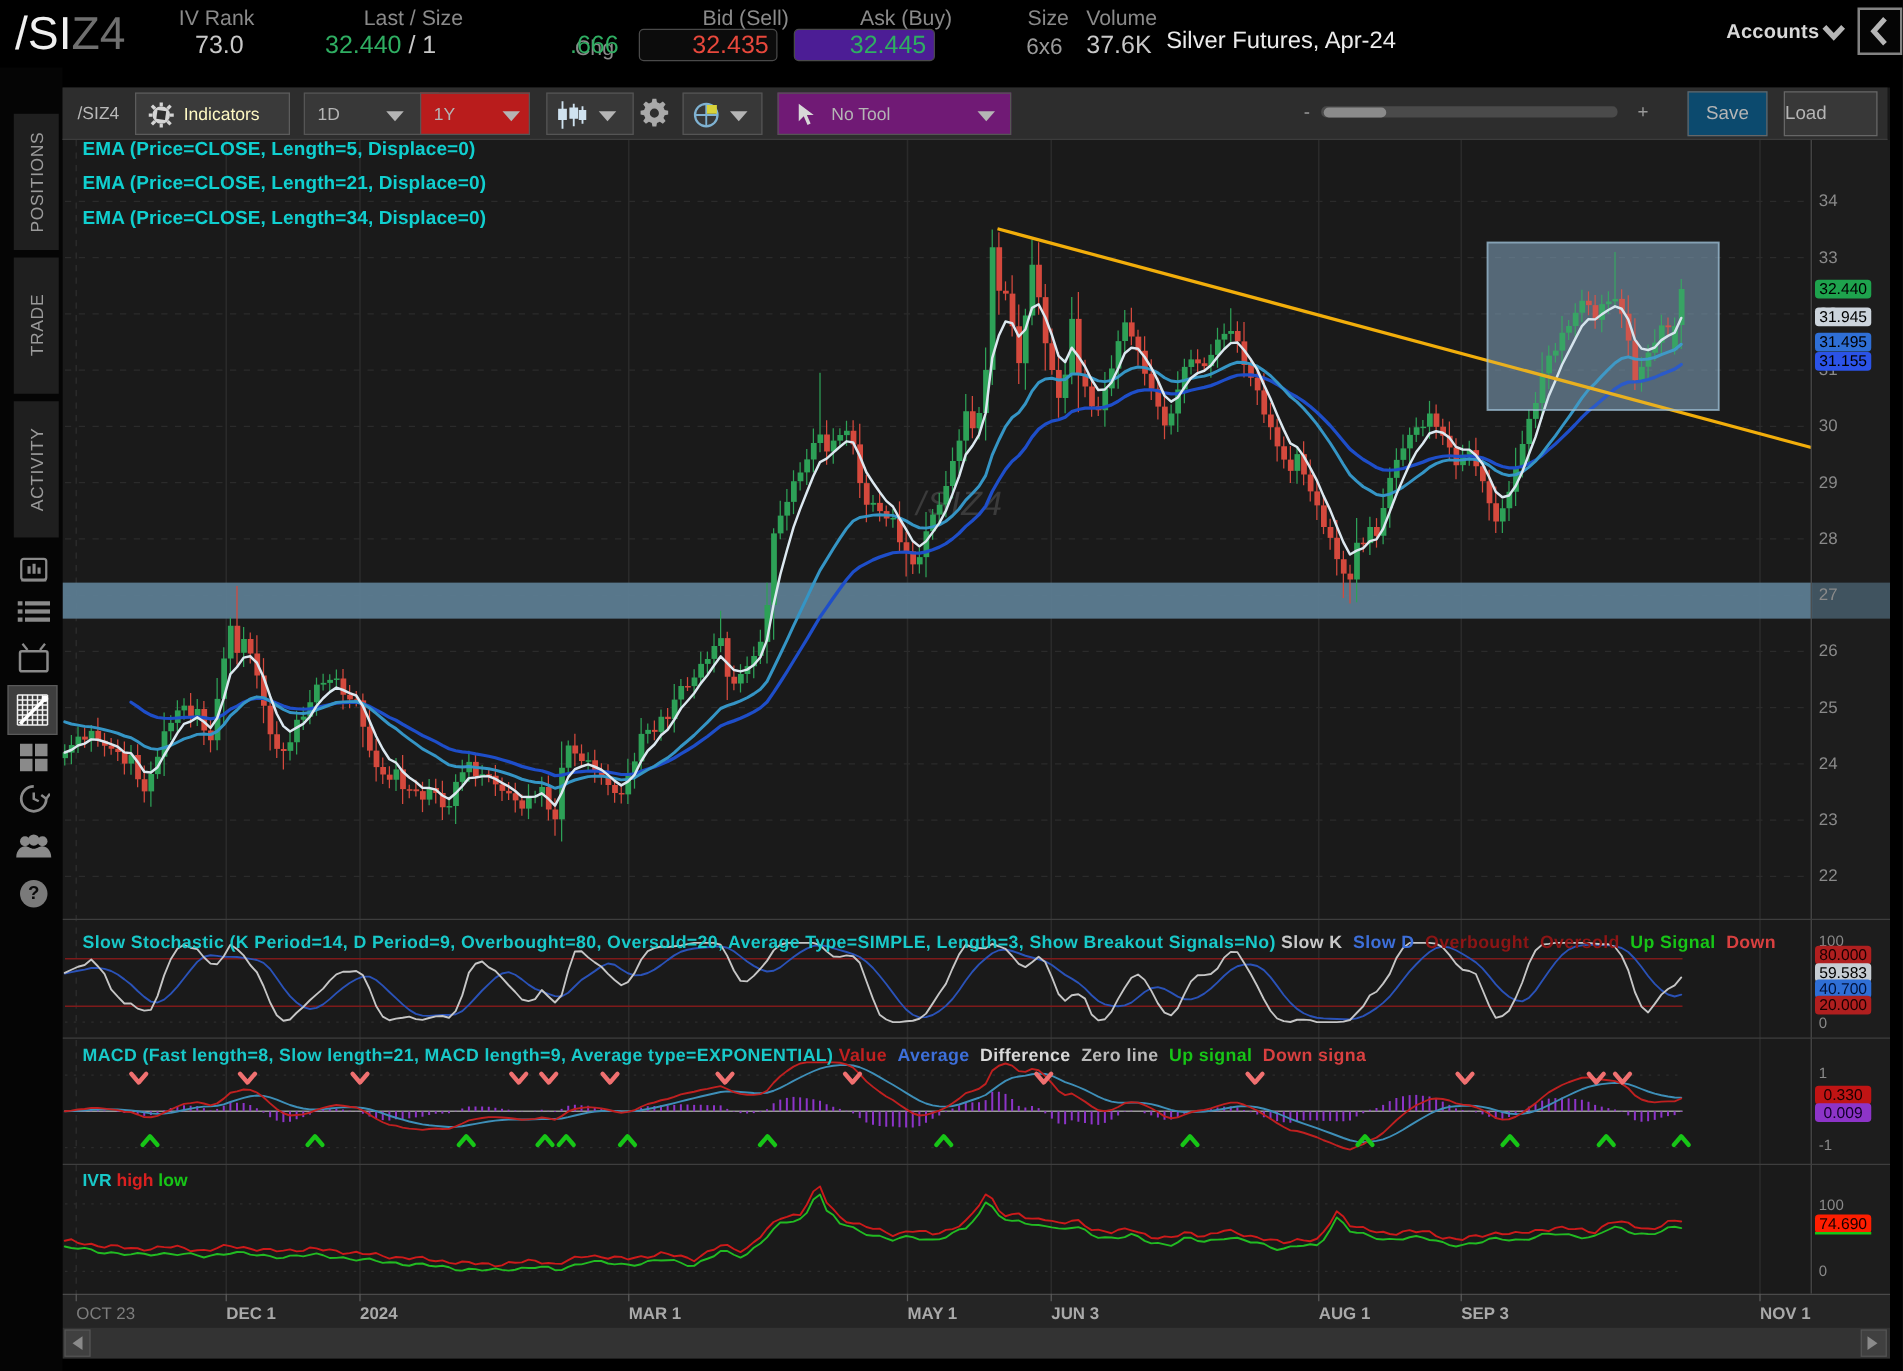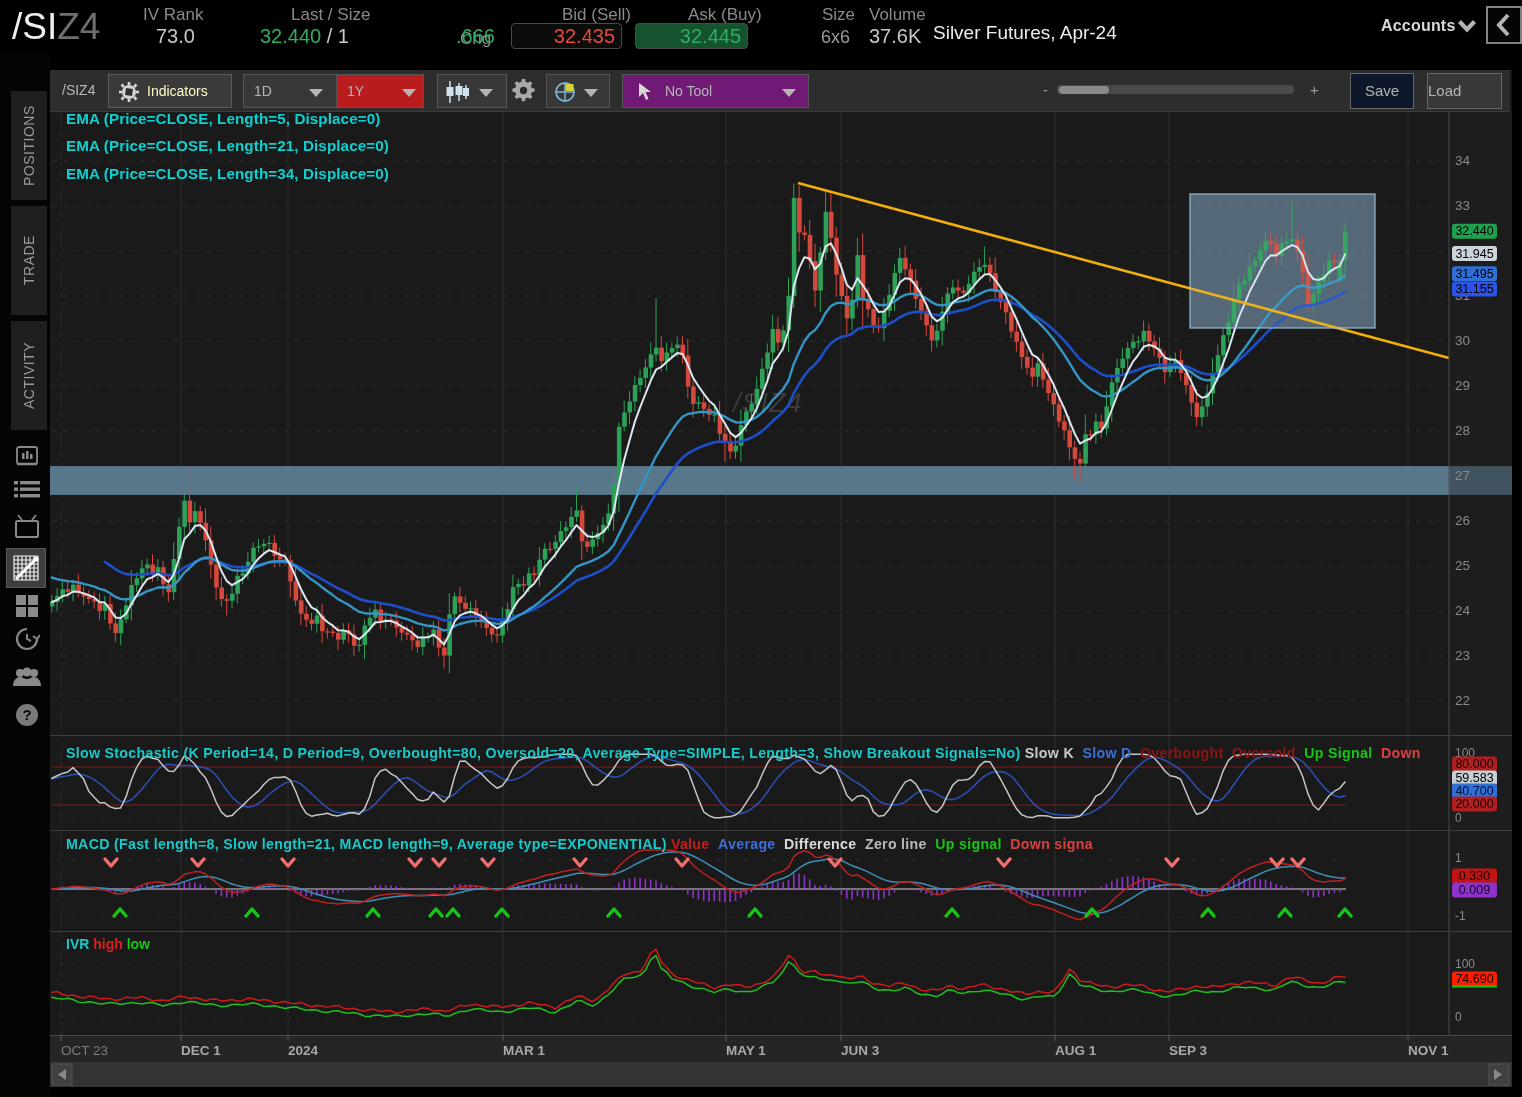--- a/index.html
+++ b/index.html
@@ -898,21 +898,21 @@
   <span class="abs hdr-label" style="left:143px;top:5px;">IV Rank</span>
   <span class="abs hdr-val" style="left:156px;top:25px;">73.0</span>
   <span class="abs hdr-label" style="left:291px;top:5px;">Last / Size</span>
   <span class="abs hdr-val" style="left:260px;top:25px;"><span style="color:#2fae62;">32.440</span> <span style="color:#c8c8c8;">/ 1</span></span>
   <span class="abs hdr-label" style="left:460px;top:5px;margin-top:24px;">Chg</span>
   <span class="abs hdr-val" style="left:456px;top:25px;color:#2fae62;">.666</span>
   <span class="abs hdr-label" style="left:562px;top:5px;">Bid (Sell)</span>
   <div class="abs" style="left:511px;top:23px;width:111px;height:26px;border:1px solid #4a4a4a;border-radius:4px;background:#0c0c0c;text-align:right;">
     <span style="color:#e8483c;font-size:20px;padding-right:6px;line-height:24px;display:inline-block;">32.435</span></div>
   <span class="abs hdr-label" style="left:688px;top:5px;">Ask (Buy)</span>
-  <div class="abs" style="left:635px;top:23px;width:113px;height:26px;border:1px solid #4a4a4a;border-radius:4px;background:#14532d;text-align:right;">
+  <div class="abs" style="left:635px;top:23px;width:113px;height:26px;border:1px solid #4a4a4a;border-radius:4px;background:#4c1d95;text-align:right;">
     <span style="color:#2fae62;font-size:20px;padding-right:6px;line-height:24px;display:inline-block;">32.445</span></div>
   <span class="abs hdr-label" style="left:822px;top:5px;">Size</span>
   <span class="abs" style="left:821px;top:27px;font-size:18px;color:#9a9a9a;">6x6</span>
   <span class="abs hdr-label" style="left:869px;top:5px;">Volume</span>
   <span class="abs hdr-val" style="left:869px;top:25px;">37.6K</span>
   <span class="abs" style="left:933px;top:22px;font-size:19px;color:#ececec;">Silver Futures, Apr-24</span>
   <span class="abs" style="left:1381px;top:17px;font-size:16px;font-weight:bold;color:#d8d8d8;letter-spacing:0.2px;">Accounts</span>
   <svg class="abs" style="left:1457px;top:19px;" width="20" height="15">
       <path d="M 2.5 2.5 l 7.5 8 l 7.5 -8" stroke="#b5b5b5" stroke-width="4.2" fill="none"></path>
     </svg>
@@ -1051,15 +1051,15 @@
     <span class="abs" style="left:42px;top:8px;">No Tool</span>
     <svg class="abs" style="left:158px;top:13px;" width="16" height="10">
         <path d="M 1 1 l 7 8 l 7 -8 z" fill="#b5b5b5"></path>
       </svg>
     </div>
   <span class="abs" style="left:993px;top:11px;color:#9a9a9a;font-size:15px;">-</span>
   <div class="abs" style="left:1007px;top:15px;width:237px;height:9px;background:#4a4a4a;border-radius:4px;">
     <div style="position:absolute;left:2px;top:0.5px;width:50px;height:8px;background:#8a8a8a;border-radius:4px;"></div>
     </div>
   <span class="abs" style="left:1260px;top:11px;color:#9a9a9a;font-size:15px;">+</span>
-  <div class="abs" style="left:1300px;top:3px;width:64px;height:36px;background:#0f172a;border:1px solid #666;color:#b5b5b5;font-size:15px;text-align:center;line-height:34px;">Save</div>
+  <div class="abs" style="left:1300px;top:3px;width:64px;height:36px;background:#0c4a6e;border:1px solid #666;color:#b5b5b5;font-size:15px;text-align:center;line-height:34px;">Save</div>
   <div class="abs" style="left:1377px;top:3px;width:75px;height:36px;background:#383838;border:1px solid #666;color:#b5b5b5;font-size:15px;text-align:left;line-height:34px;">Load</div>
 </div>
 
 </body></html>

